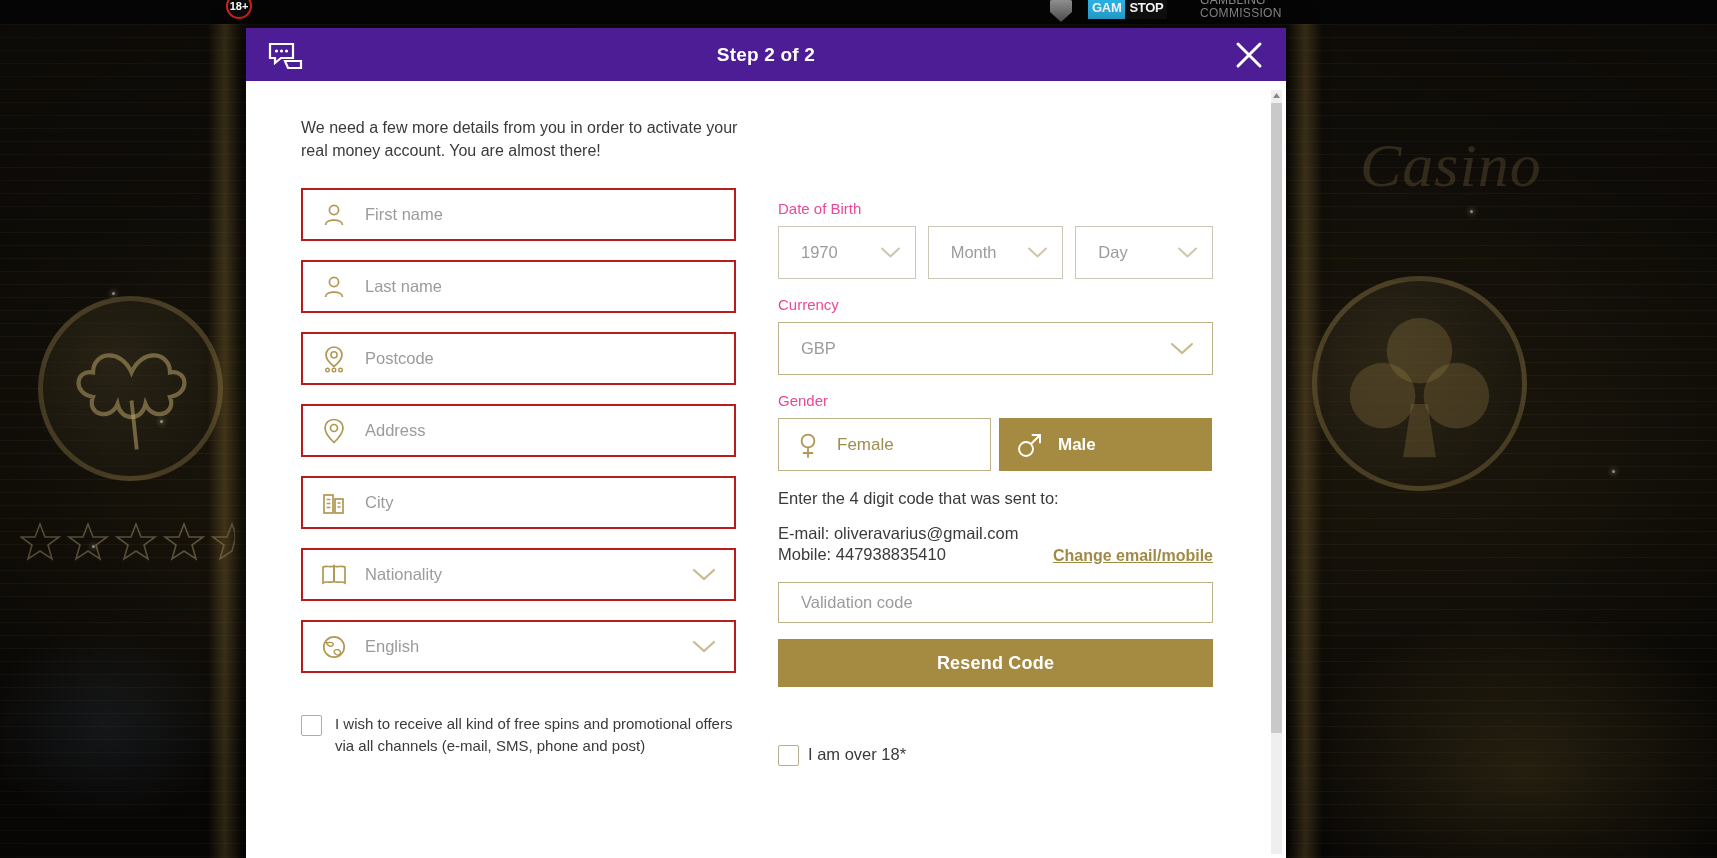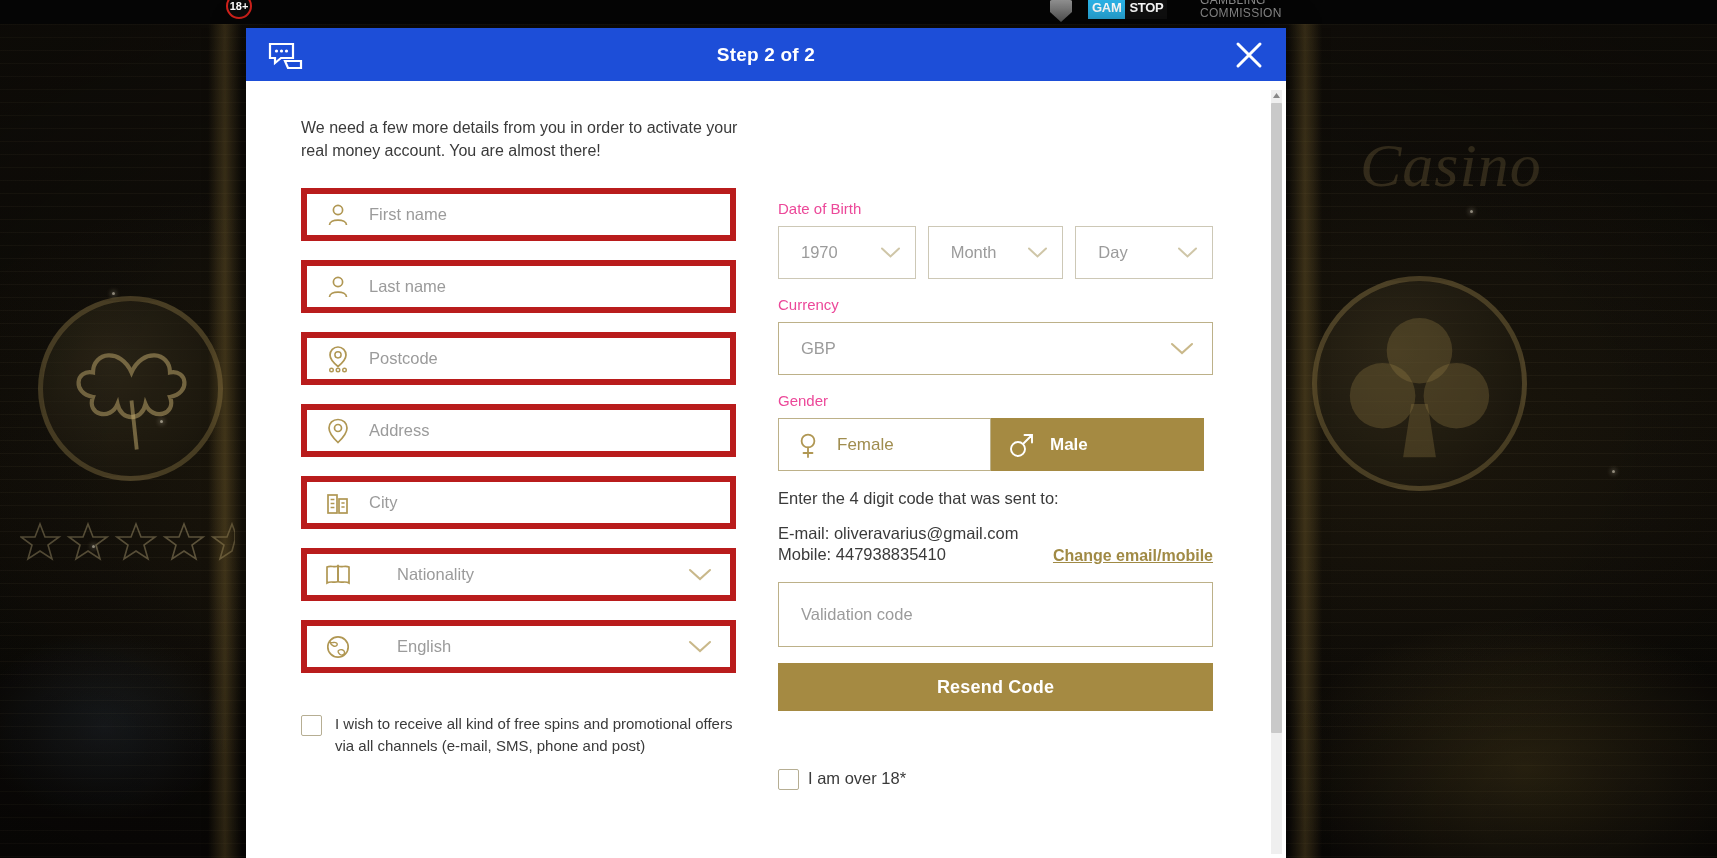--- a/index.html
+++ b/index.html
@@ -94,21 +94,21 @@
     color:#8d8d8d; font-size:12px; line-height:13px; letter-spacing:0.3px;
   }
 
   
   .modal {
     position:absolute; left:246px; top:28px; width:1040px; height:830px;
     background:#fff; z-index:10; display:flex; flex-direction:column;
     box-shadow: 0 0 30px rgba(0,0,0,0.6);
   }
   .modal-header {
-    position:relative; height:53px; background:#1d4ed8;
+    position:relative; height:53px; background:#4c1d95;
     display:flex; align-items:center; justify-content:center; flex:0 0 auto;
   }
   .modal-title {
     color:#fff; font-size:19px; font-weight:bold; letter-spacing:0.2px;
   }
   .chat-icon { position:absolute; left:22px; top:14px; width:36px; height:28px; cursor:pointer; }
   .close-btn {
     position:absolute; right:22px; top:12px; width:30px; height:30px; cursor:pointer;
   }
   .modal-body {
@@ -116,68 +116,68 @@
   }
   .intro {
     font-size:16px; color:#3a3a3a; line-height:1.42; max-width:440px; margin-bottom:26px;
   }
   .cols { display:flex; gap:42px; }
   .col-left { width:435px; flex:0 0 auto; }
   .col-right { width:435px; flex:0 0 auto; padding-top:12px; }
 
   
   .field {
-    position:relative; height:53px; border:6px solid #b91c1c; background:#fff;
+    position:relative; height:53px; border:2px solid #b91c1c; background:#fff;
     margin-bottom:19px; display:flex; align-items:center; cursor:text;
   }
   .field .ficon {
     width:62px; flex:0 0 auto; display:flex; align-items:center; justify-content:center;
   }
   .field .fplace { color:#9b9b9b; font-size:16.5px; }
-  .field.sel { cursor:pointer;gap:28px; }
+  .field.sel { cursor:pointer; }
   .chev { position:absolute; right:18px; top:50%; transform:translateY(-50%); }
 
   .lbl { font-size:15px; color:#ec4899; margin-bottom:9px; }
   .dob-row { display:flex; gap:12px; margin-bottom:17px; }
   .dob {
     position:relative; height:53px; border:1px solid #cdc8b6; background:#fff;
     display:flex; align-items:center; padding-left:22px; cursor:pointer;
   }
   .dob .dv { color:#9b9b9b; font-size:16.5px; }
   .dob-year { width:140px; }
   .dob-month { width:138px; }
   .dob-day { width:140px; }
   .dob .chev { right:14px; }
 
   .cur-sel {
     position:relative; height:53px; border:1px solid #bdb189; background:#fff;
     display:flex; align-items:center; padding-left:22px; margin-bottom:17px; cursor:pointer;
   }
   .cur-sel .dv { color:#9b9b9b; font-size:16.5px; }
 
-  .gender-row { display:flex; margin-bottom:18px; }
+  .gender-row { display:flex; margin-bottom:18px;gap:8px; }
   .gbtn {
     height:53px; width:213px; display:flex; align-items:center; cursor:pointer;
     border:1px solid #bdb189;
   }
   .gbtn .gi { width:58px; display:flex; align-items:center; justify-content:center; }
   .gbtn .gl { font-size:17px; }
   .gbtn.inactive { background:#fff; }
   .gbtn.inactive .gl { color:#a08d4f; }
   .gbtn.active { background:#a58a42; border-color:#a58a42; }
   .gbtn.active .gl { color:#fff; font-weight:bold; }
 
   .sent-to { font-size:16.5px; color:#3a3a3a; margin-bottom:15px; }
   .contact-line { font-size:16.5px; color:#3a3a3a; line-height:1.26; }
   .contact-row { display:flex; justify-content:space-between; align-items:flex-end; margin-bottom:17px; }
   .change-link {
     color:#a08a45; font-size:16px; font-weight:bold; text-decoration:underline; cursor:pointer;
   }
   .vcode {
-    height:65px; border:1px solid #bdb189; background:#fff;
+    height:41px; border:1px solid #bdb189; background:#fff;
     display:flex; align-items:center; padding-left:22px; margin-bottom:16px; cursor:text;
   }
   .vcode .fplace { color:#9b9b9b; font-size:16.5px; }
   .resend {
     height:48px; background:#a58a42; color:#fff; font-size:18px; font-weight:bold;
     display:flex; align-items:center; justify-content:center; cursor:pointer; margin-bottom:26px;
     letter-spacing:0.2px;
   }
 
   .chk-row { display:flex; align-items:flex-start; }

